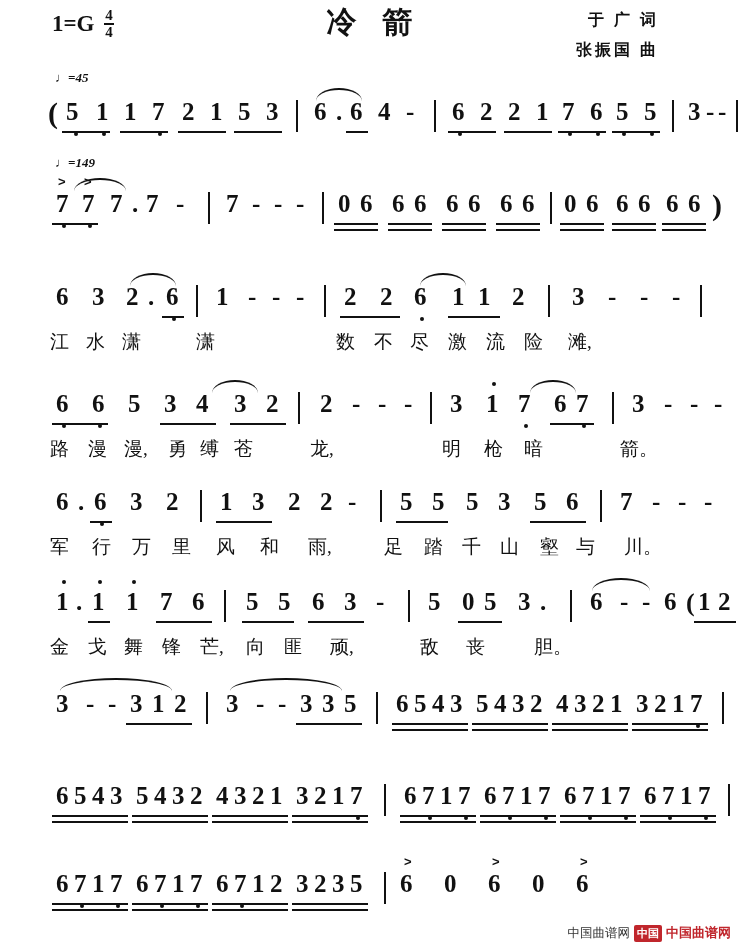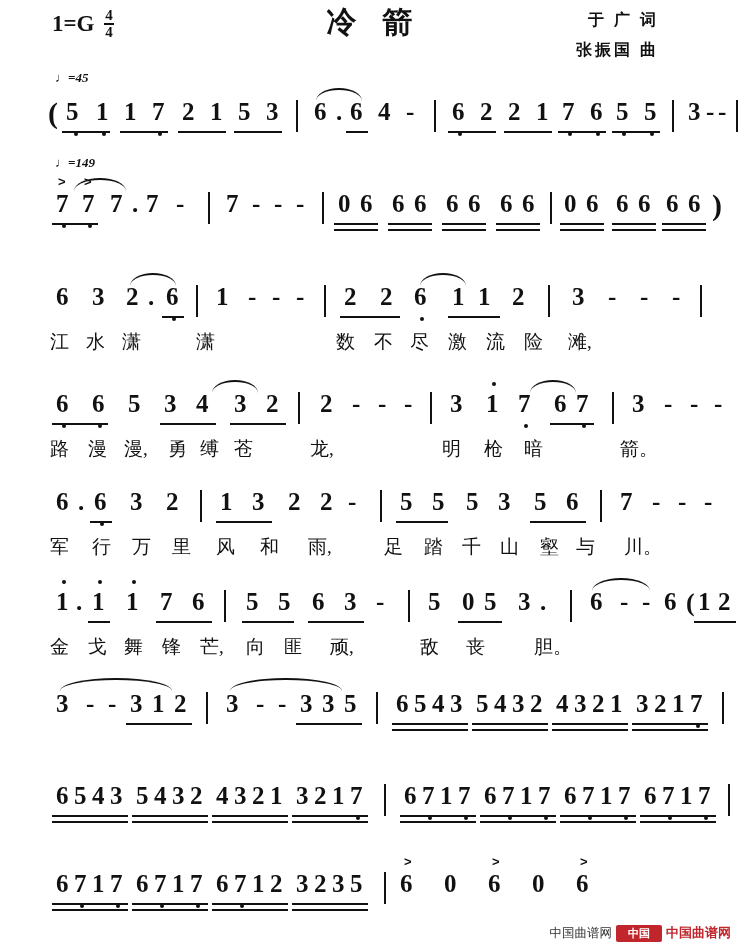--- a/index.html
+++ b/index.html
@@ -93,21 +93,21 @@
   .accent{position:absolute;font-size:13px;font-weight:bold;font-family:"Liberation Sans",sans-serif;}
 
   
   .footer{
     position:absolute;right:8px;bottom:6px;
     font-size:12.5px;color:#333;
     display:flex;align-items:center;gap:4px;
   }
   .footer .logo{
     display:inline-block;background:#c0262c;color:#fff;font-size:11px;
-    padding:1px 12px;border-radius:2px;font-weight:bold;
+    padding:1px 3px;border-radius:2px;font-weight:bold;
   }
   .footer .site{color:#c0262c;font-weight:bold;font-size:13px;}
 </style>
 </head>
 <body>
 
 <div class="sheet">
 
   <div class="header">
     <div class="key-sig">

